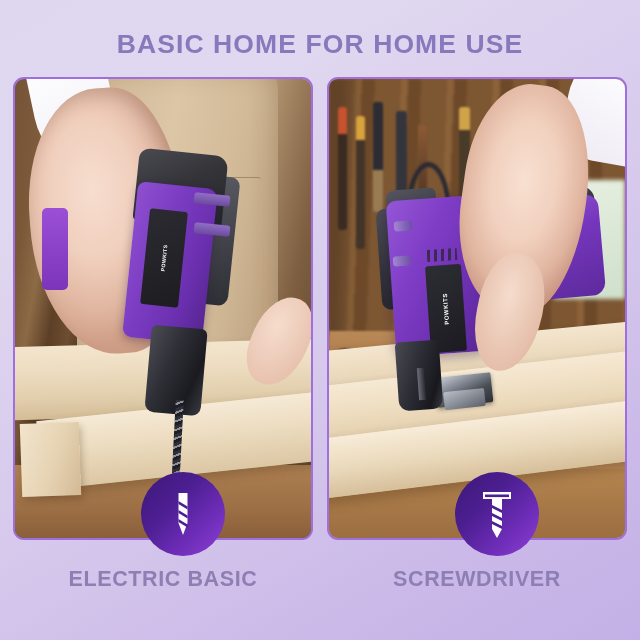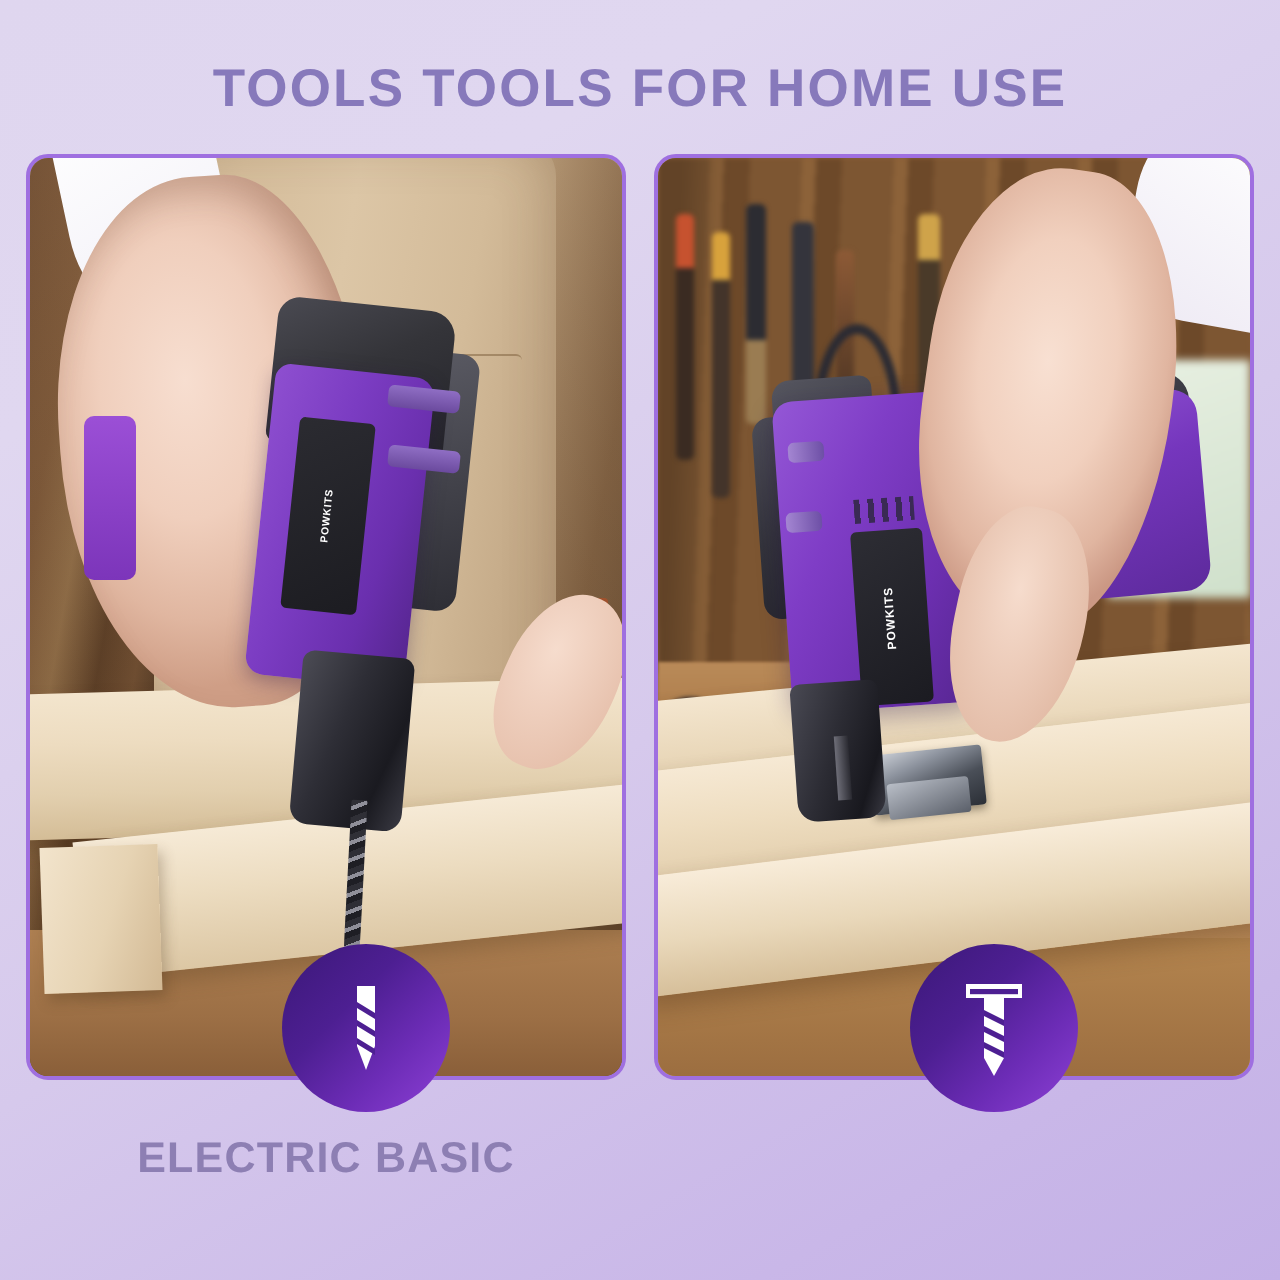--- a/index.html
+++ b/index.html
@@ -390,21 +390,21 @@
     white-space: nowrap;
   }
   #caption-left  { left: 13px; }
   #caption-right { left: 327px; }
 </style>
 </head>
 <body>
 
 <div id="poster">
 
-  <div id="title">TOOLS TOOLS FOR HOME USE</div>
+  <div id="title">BASIC HOME FOR HOME USE</div>
 
   <div class="panel" id="panel-left">
     <div class="photo">
       <div class="l-bg"></div>
       <div class="l-apron">
         <div class="l-apron-seam"></div>
       </div>
       <div class="l-apron-tag"></div>
       <div class="l-floor"></div>
       <div class="l-board-a"></div>
@@ -482,14 +482,15 @@
       <path d="M28 20 h28 v7 h-28 z" fill="#ffffff"></path>
       <rect x="30" y="22.5" width="24" height="2.6" fill="#4d1f92"></rect>
       <path d="M37 27 h10 v30 l-5 9 -5 -9 z" fill="#ffffff"></path>
       <path d="M37 33 L47 38 L47 41 L37 36 z" fill="#4d1f92"></path>
       <path d="M37 41 L47 46 L47 49 L37 44 z" fill="#4d1f92"></path>
       <path d="M37 49 L47 54 L47 57 L37 52 z" fill="#4d1f92"></path>
     </svg>
   </div>
 
   <div class="caption" id="caption-left">ELECTRIC BASIC</div>
+  <div class="caption" id="caption-right">SCREWDRIVER</div>
 
 </div>
 
 </body></html>

